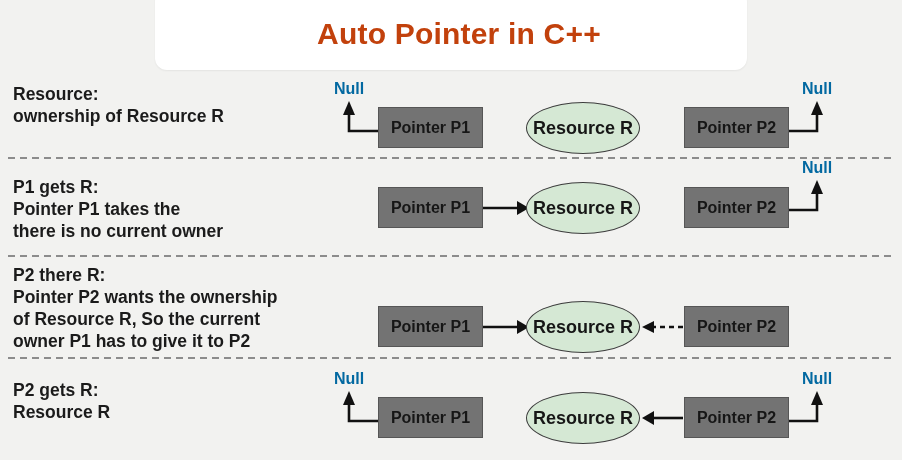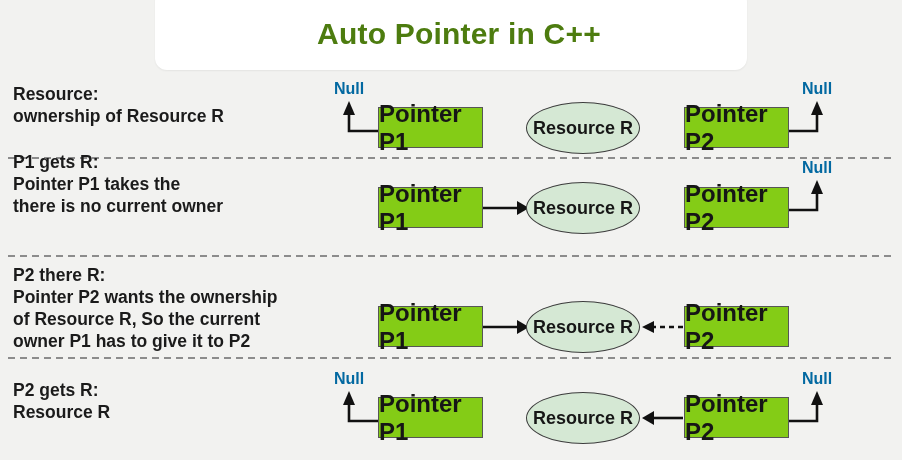--- a/index.html
+++ b/index.html
@@ -20,44 +20,44 @@
     width:592px;height:80px;
     background:#ffffff;
     border-radius:12px;
     box-shadow:0 1px 2px rgba(0,0,0,0.06);
     display:flex;align-items:center;justify-content:center;
   }
   .title-card h1{
     margin:8px 0 0 16px;
     font-size:30px;
     font-weight:700;
-    color:#4d7c0f;
+    color:#c2410c;
     letter-spacing:0.2px;
   }
   .overlay{
     position:absolute;left:0;top:0;width:902px;height:460px;
     pointer-events:none;
   }
   .caption{
     position:absolute;
     left:13px;
     color:#1b1b1b;
     font-size:17.5px;
     font-weight:700;
     line-height:22px;
     white-space:nowrap;
   }
   .pbox{
     position:absolute;
     width:105px;height:41px;
     box-sizing:border-box;
-    background:#84cc16;
+    background:#737373;
     border:1.6px solid #565656;
     display:flex;align-items:center;justify-content:center;
-    font-size:24px;font-weight:700;color:#161616;
+    font-size:16px;font-weight:700;color:#161616;
   }
   .res{
     position:absolute;
     width:114px;height:52px;
     box-sizing:border-box;
     background:#d5e8d4;
     border:1.6px solid #3d3d3d;
     border-radius:50%;
     display:flex;align-items:center;justify-content:center;
     font-size:18px;font-weight:700;color:#161616;
@@ -131,21 +131,21 @@
   <div class="caption" style="top:83px">
     <div class="cap-line">Resource:</div>
     <div class="cap-line">ownership of Resource R</div>
   </div>
   <div class="null-label" style="left:314px;top:80px">Null</div>
   <div class="null-label" style="left:782px;top:80px">Null</div>
   <div class="pbox" style="left:378px;top:107px">Pointer P1</div>
   <div class="res" style="left:526px;top:102px">Resource R</div>
   <div class="pbox" style="left:684px;top:107px">Pointer P2</div>
 
-  <div class="caption" style="top:151px">
+  <div class="caption" style="top:176px">
     <div class="cap-line">P1 gets R:</div>
     <div class="cap-line">Pointer P1 takes the</div>
     <div class="cap-line">there is no current owner</div>
   </div>
   <div class="null-label" style="left:782px;top:159px">Null</div>
   <div class="pbox" style="left:378px;top:187px">Pointer P1</div>
   <div class="res" style="left:526px;top:182px">Resource R</div>
   <div class="pbox" style="left:684px;top:187px">Pointer P2</div>
 
   <div class="caption" style="top:264px">

